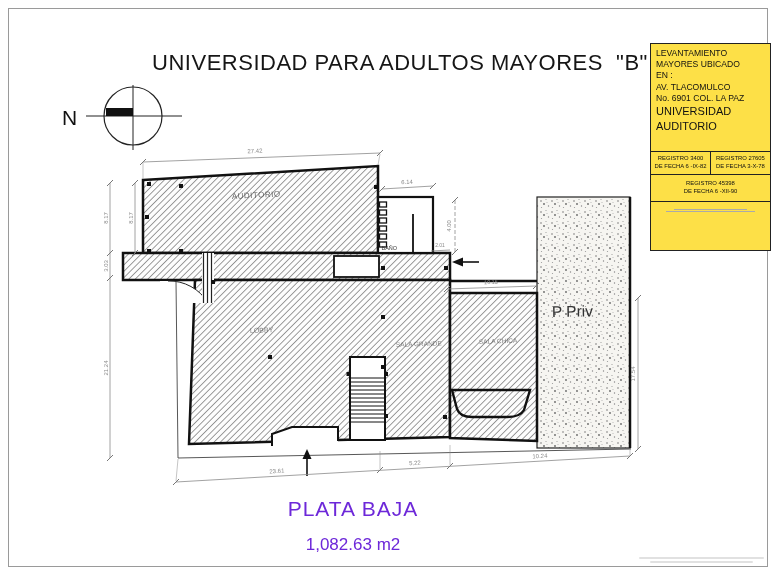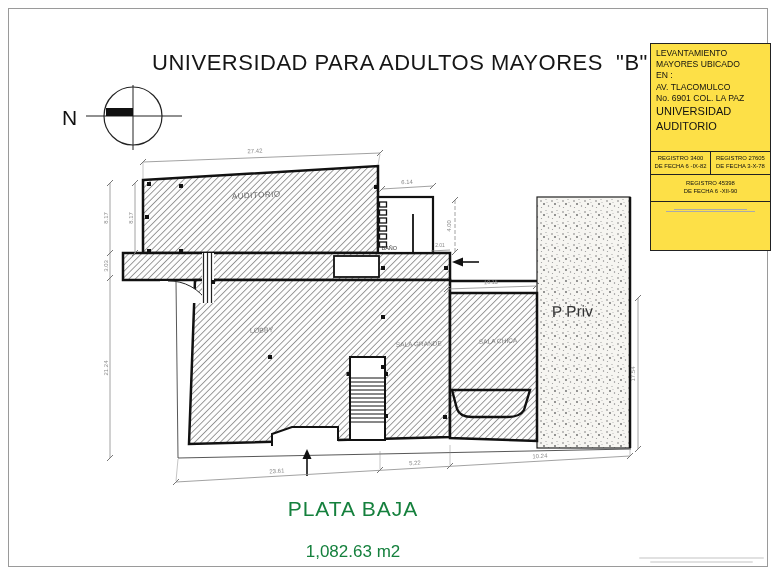--- a/index.html
+++ b/index.html
@@ -17,23 +17,23 @@
           display:flex;flex-direction:column;background:#fde047;box-sizing:border-box;}
   .tb-text{flex:0 0 107px;padding:4px 5px 0 5px;font-size:8.6px;line-height:1.3;color:#111;box-sizing:border-box;}
   .tb-text .inst{text-align:left;font-size:11px;line-height:1.25;margin-top:1px;}
   .tb-regrow{flex:0 0 23px;display:flex;border-top:1.2px solid #222;box-sizing:border-box;}
   .tb-regcell{flex:1;font-size:5.9px;line-height:1.35;text-align:center;padding-top:3px;box-sizing:border-box;}
   .tb-regcell:first-child{border-right:1.2px solid #222;}
   .tb-reg2{flex:0 0 27px;border-top:1.2px solid #222;font-size:5.9px;line-height:1.4;text-align:center;padding-top:4px;box-sizing:border-box;}
   .tb-fine{flex:1;border-top:1.2px solid #222;padding-top:5px;box-sizing:border-box;}
   .tb-fine .fl{height:1px;background:#aaa;margin:1.5px auto;}
   
-  .footer-title{position:absolute;left:153px;top:497px;width:400px;text-align:center;color:#15803d;}
+  .footer-title{position:absolute;left:153px;top:497px;width:400px;text-align:center;color:#6d28d9;}
   .footer-title .pn{font-size:21px;letter-spacing:1px;}
-  .footer-title .ar{font-size:17px;margin-top:21px;}
+  .footer-title .ar{font-size:17px;margin-top:14px;}
   
   .wmark{position:absolute;right:12px;bottom:10px;width:125px;opacity:.55;}
   .wmark .wl{height:2px;background:#c9c9c9;margin:2px 0;border-radius:1px;}
   svg{position:absolute;left:0;top:0;}
   svg text{font-family:"Liberation Sans", sans-serif;}
 </style>
 </head>
 <body>
 
 <div class="sheet">

